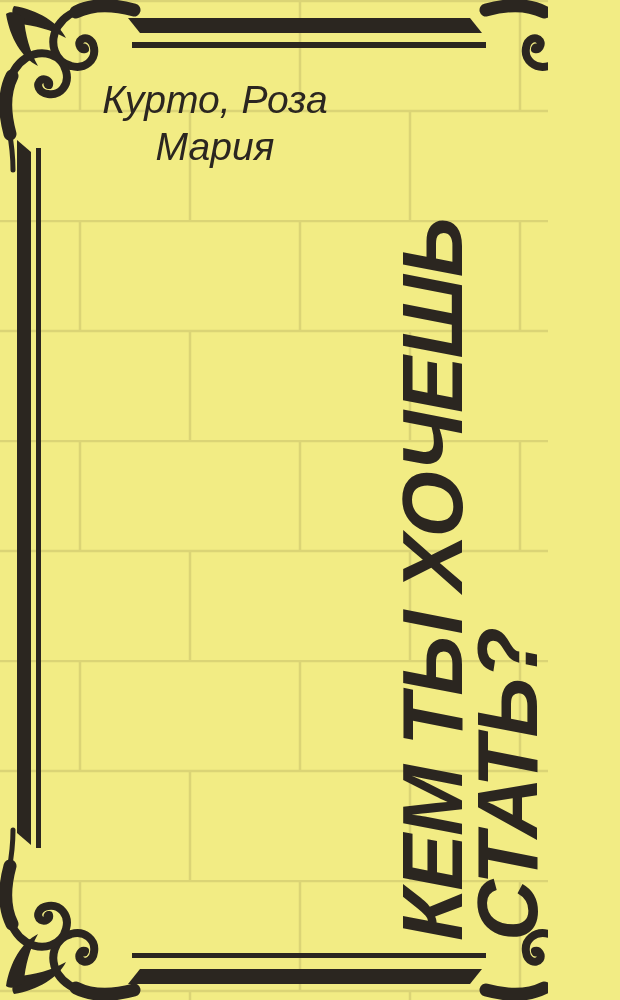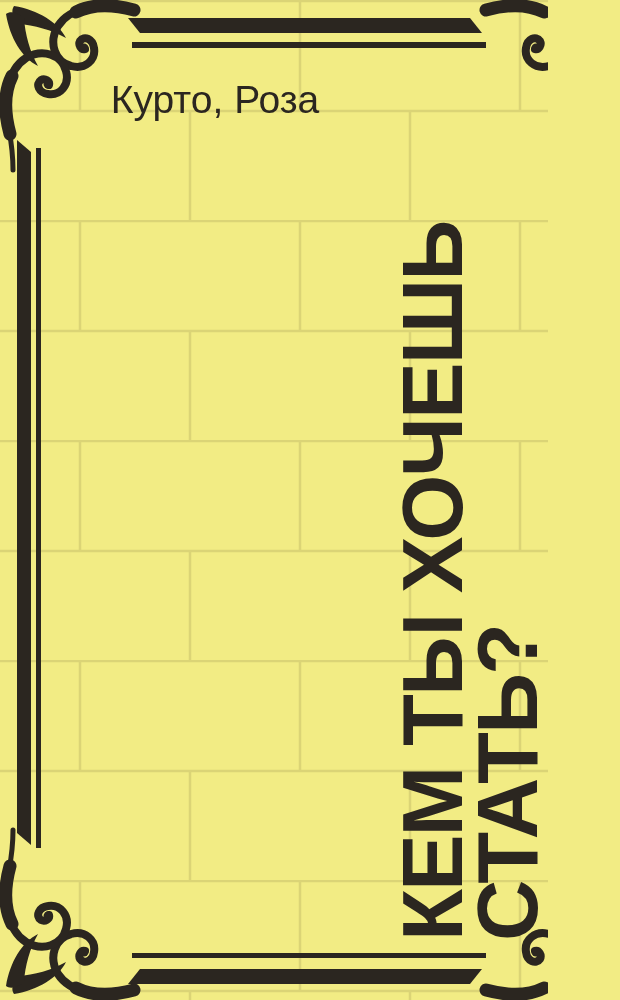--- a/index.html
+++ b/index.html
@@ -9,20 +9,21 @@
   }
   html,body{margin:0;padding:0;}
   body{
     width:620px;height:1000px;overflow:hidden;
     font-family:"Liberation Sans","DejaVu Sans",sans-serif;
     background:var(--bg);
   }
   .cover{
     position:relative;width:548px;height:1000px;overflow:hidden;
     background:var(--bg);
+    font-style:italic;
   }
   .layer{position:absolute;left:0;top:0;width:620px;height:1000px;}
   svg{display:block;}
   .ink{fill:var(--ink);stroke:none;}
   .swirl{fill:none;stroke:var(--ink);stroke-width:8;stroke-linecap:round;}
   .swirl-thick{fill:none;stroke:var(--ink);stroke-width:13;stroke-linecap:round;}
   .swirl-thin{fill:none;stroke:var(--ink);stroke-width:5;stroke-linecap:round;}
   .author{
     position:absolute;left:50px;top:76px;width:330px;
     text-align:center;color:var(--ink);
@@ -83,20 +84,21 @@
     <rect class="ink" x="577" y="148" width="6" height="700"></rect>
 
     <use href="#fleuron"></use>
     <use href="#fleuron" transform="translate(620,0) scale(-1,1)"></use>
     <use href="#fleuron" transform="translate(0,1000) scale(1,-1)"></use>
     <use href="#fleuron" transform="translate(620,1000) scale(-1,-1)"></use>
   </svg>
 
   <div class="author">
     <div>Курто, Роза</div>
+    <div>Мария</div>
   </div>
 
   <div class="title">
     <div>КЕМ ТЫ ХОЧЕШЬ</div>
     <div>СТАТЬ?</div>
   </div>
 
 </div>
 
 </body></html>

